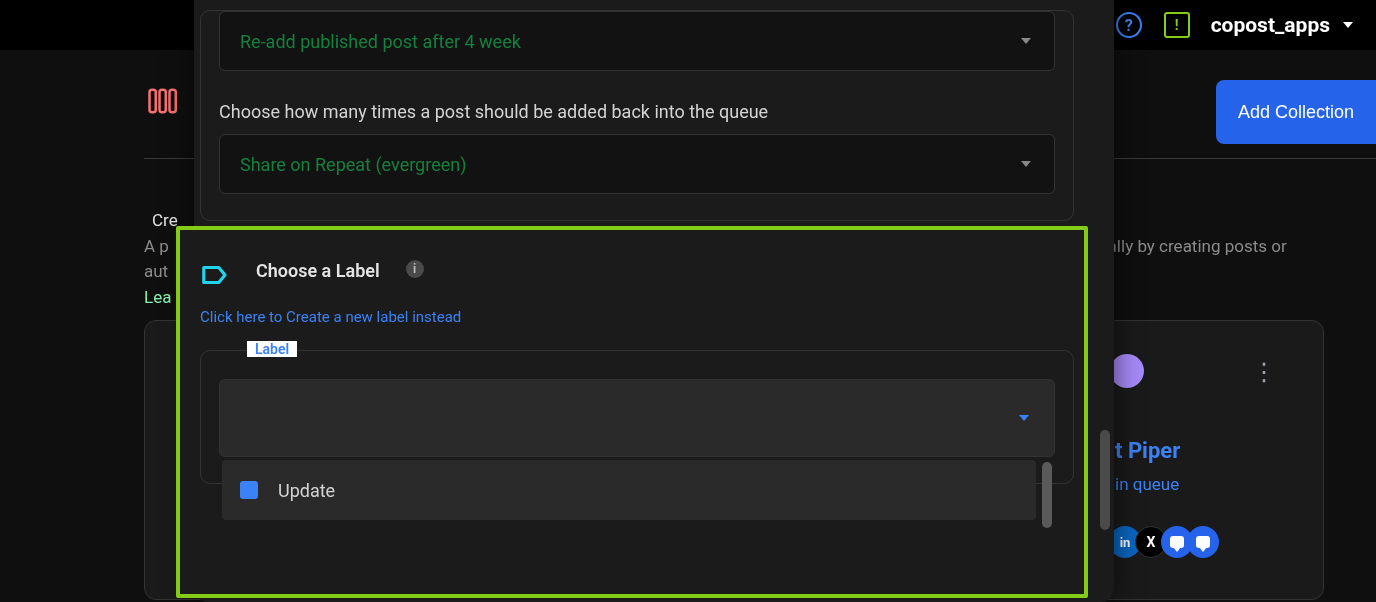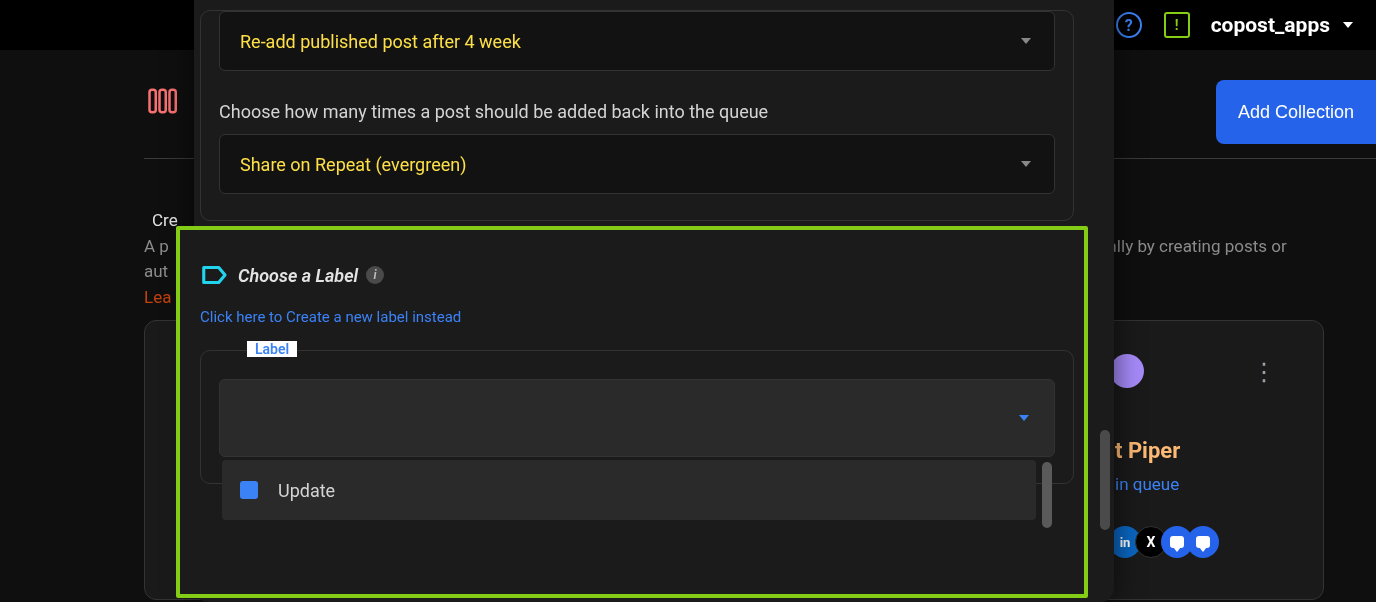--- a/index.html
+++ b/index.html
@@ -24,52 +24,52 @@
   
   .divider { position:absolute; top:158px; left:144px; right:0; height:1px; background:#3a3a3a; }
 
   
   .add-collection { position:absolute; top:80px; right:0; height:64px; padding:0 22px; background:#2563eb; color:#fff; font-size:18px; font-weight:500; border:none; border-top-left-radius:8px; border-bottom-left-radius:8px; cursor:pointer; }
 
   
   .bg-text { position:absolute; top:208px; left:144px; right:40px; font-size:17px; line-height:1.5; }
   .bg-text .heading { color:#e4e4e4;margin-left:8px; }
   .bg-text .sub { color:#8b8b8b; }
-  .bg-text .learn { color:#c2410c; cursor:pointer; }
+  .bg-text .learn { color:#86efac; cursor:pointer; }
 
   
   .card-bg { position:absolute; top:320px; left:144px; width:1180px; height:280px; background:#1a1a1a; border:1px solid #333; border-radius:12px; }
   .card-avatar { position:absolute; top:354px; left:1110px; width:34px; height:34px; background:#a78bfa; border-radius:50%; }
   .card-kebab { position:absolute; top:358px; left:1252px; color:#9ca3af; font-size:24px; cursor:pointer; letter-spacing:0; }
-  .card-title { position:absolute; top:438px; left:1115px; font-size:22px; font-weight:700; color:#fdba74; }
+  .card-title { position:absolute; top:438px; left:1115px; font-size:22px; font-weight:700; color:#3b82f6; }
   .card-queue { position:absolute; top:474px; left:1115px; font-size:17px; color:#3b82f6; cursor:pointer; }
   .social-row { position:absolute; top:526px; left:1115px; display:flex; align-items:center; gap:-6px; }
   .sbadge { width:32px; height:32px; border-radius:50%; display:flex; align-items:center; justify-content:center; margin-left:-6px; color:#fff; }
   .sbadge.li { background:#0a66c2; }
   .sbadge.x  { background:#000; border:1px solid #333; font-weight:700; font-size:14px;}
   .sbadge.ch1 { background:#2563eb; }
   .sbadge.ch2 { background:#2563eb; }
   .chat-shape { width:14px; height:12px; background:#fff; border-radius:3px; position:relative; }
   .chat-shape::after { content:""; position:absolute; bottom:-4px; left:3px; width:0;height:0; border-left:4px solid transparent; border-right:4px solid transparent; border-top:5px solid #fff;}
 
   
   .modal { position:absolute; top:0; left:194px; width:920px; height:602px; background:#1b1b1b; border-radius:0 0 14px 14px; box-shadow:0 0 30px rgba(0,0,0,.6); }
   .modal-scrollbar { position:absolute; right:4px; top:430px; width:10px; height:100px; background:#4a4a4a; border-radius:5px; }
 
   .section1 { position:absolute; top:10px; left:6px; right:40px; border:1px solid #333; border-radius:10px; padding-bottom:26px; }
   .select-box { margin:0 18px; background:#121212; border:1px solid #333; border-radius:6px; height:60px; display:flex; align-items:center; justify-content:space-between; padding:0 20px; cursor:pointer; }
-  .select-text { font-size:18px; color:#fde047; }
+  .select-text { font-size:18px; color:#15803d; }
   .caret { color:#888; }
   .section-label { margin:30px 18px 12px; font-size:18px; color:#d4d4d4; }
 
   
   .highlight-frame { position:absolute; top:226px; left:-18px; width:912px; height:372px; border:4px solid #84cc16; background:#1b1b1b; border-radius:2px; }
 
   .label-section { position:absolute; top:242px; left:6px; right:40px; }
-  .label-heading { display:flex; align-items:center; gap:8px; padding:18px 0 0 0;font-style:italic; }
+  .label-heading { display:flex; gap:26px; padding:18px 0 0 0; }
   .tag-svg { width:30px; height:30px; }
   .label-title { font-size:18px; font-weight:600; color:#e4e4e4; }
   .info-circle { width:18px; height:18px; border-radius:50%; background:#4a4a4a; color:#bbb; font-size:12px; display:flex; align-items:center; justify-content:center; font-weight:700; cursor:default; }
 
   .create-label-link { margin-top:18px; font-size:15px; color:#3b82f6; cursor:pointer; }
 
   .label-field-wrap { margin-top:24px; border:1px solid #333; border-radius:10px; padding:22px 18px 26px; position:relative; }
   .floating-label { position:absolute; top:-10px; left:46px; background:#ffffff; padding:0 8px; font-size:14px; color:#3b82f6; font-weight:600; }
   .label-select { margin-top:6px; background:#2a2a2a; border:1px solid #333; border-radius:6px; height:78px; display:flex; align-items:center; justify-content:flex-end; padding:0 22px; cursor:pointer; }
   .label-caret { color:#3b82f6; }

